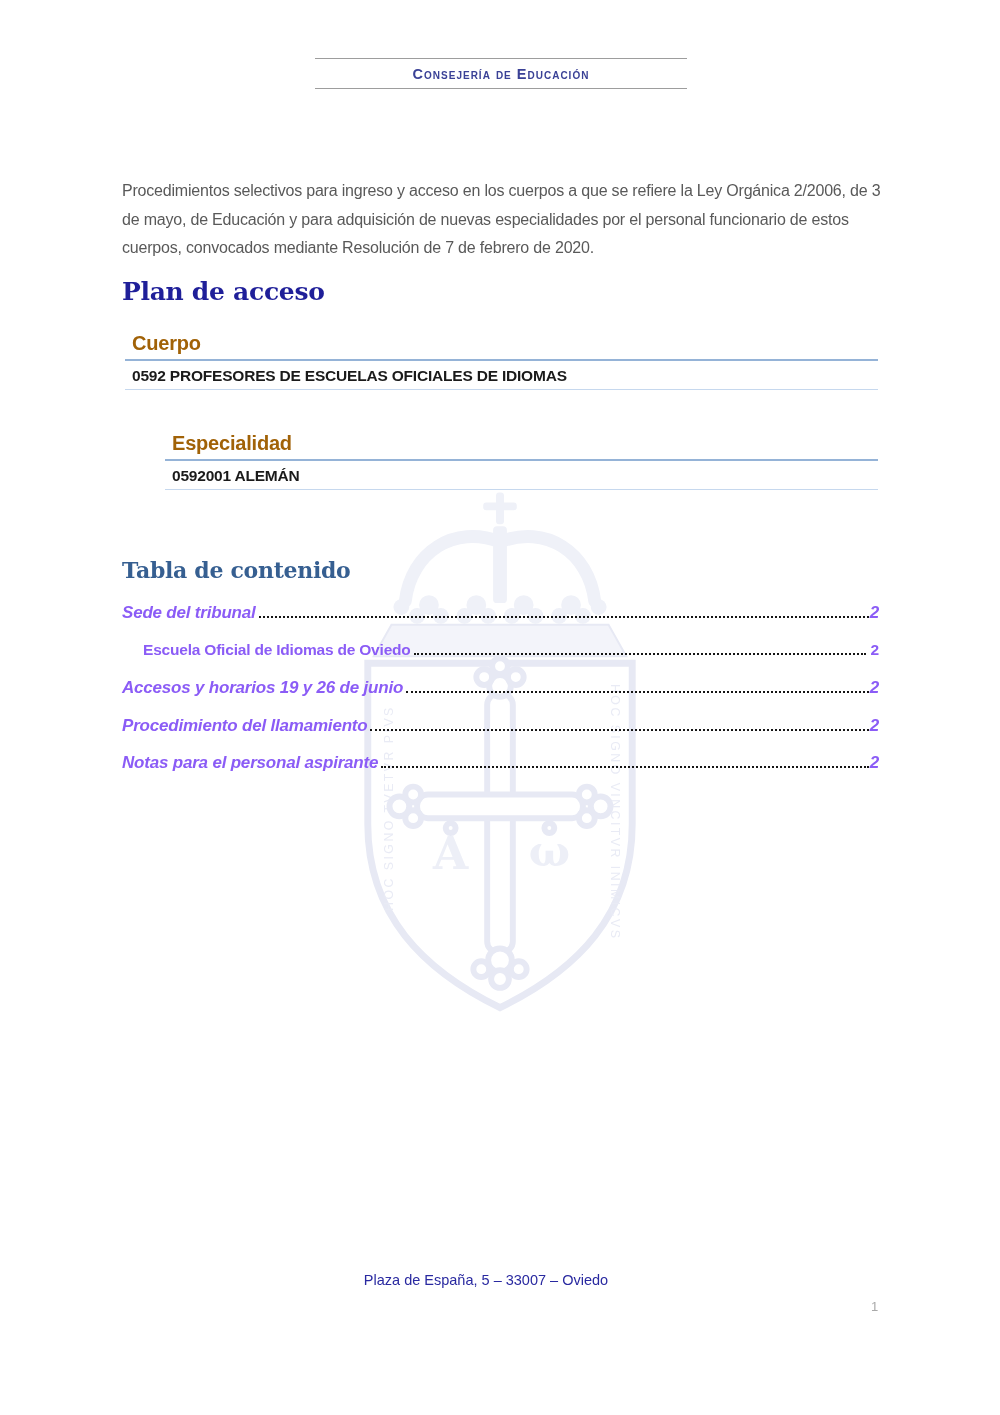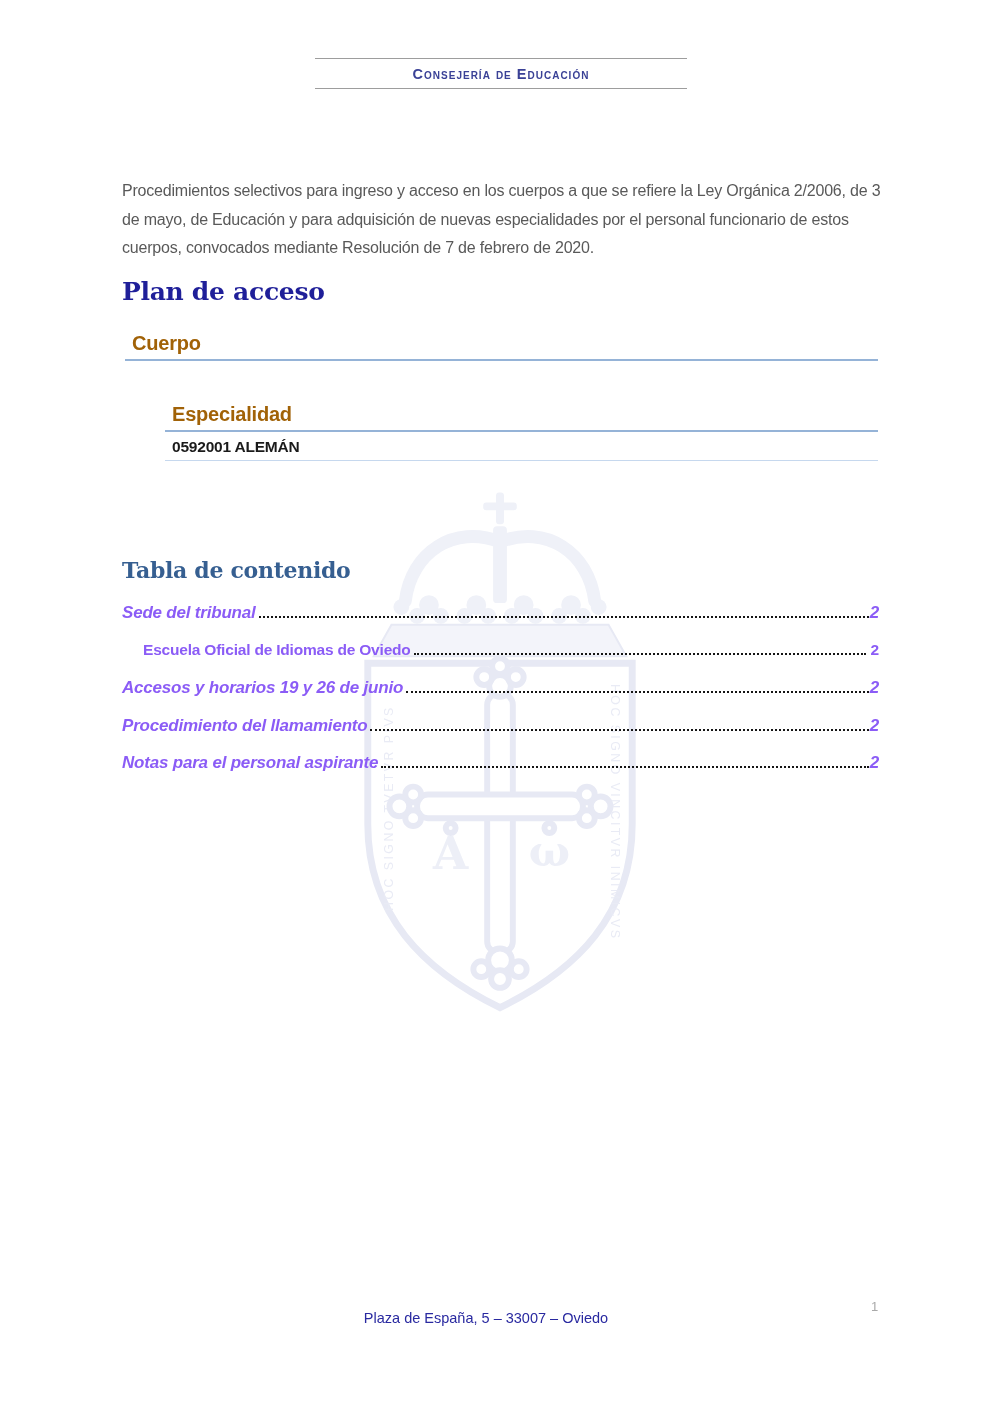--- a/index.html
+++ b/index.html
@@ -145,21 +145,21 @@
     margin: 0 1px 4px 3px;
     min-width: 20px;
   }
   .toc-row.level2 .toc-leader { margin-right: 5px; }
   .toc-page { font-weight: bold; }
 
   
   .footer-address {
     position: absolute;
     left: 0;
-    top: 1310px;
+    top: 1272px;
     width: 972px;
     text-align: center;
     font-size: 14.5px;
     color: #2929A0;
   }
   .page-number {
     position: absolute;
     left: 871px;
     top: 1299px;
     font-size: 13px;
@@ -235,20 +235,21 @@
       <div class="rule"></div>
     </header>
 
     <p class="intro">Procedimientos selectivos para ingreso y acceso en los cuerpos a que se refiere la Ley Orgánica 2/2006, de 3 de mayo, de Educación y para adquisición de nuevas especialidades por el personal funcionario de estos cuerpos, convocados mediante Resolución de 7 de febrero de 2020.</p>
 
     <h1 class="h-plan">Plan de acceso</h1>
 
     <div class="plan-tables" id="plan-tables">
         <div class="data-table">
           <div class="dt-label">Cuerpo</div>
+          <div class="dt-value">0592 PROFESORES DE ESCUELAS OFICIALES DE IDIOMAS</div>
         </div>
         <div class="data-table">
           <div class="dt-label">Especialidad</div>
           <div class="dt-value">0592001 ALEMÁN</div>
         </div>
       </div>
 
     <h2 class="h-toc">Tabla de contenido</h2>
 
     <nav class="toc-list" id="toc-list">

